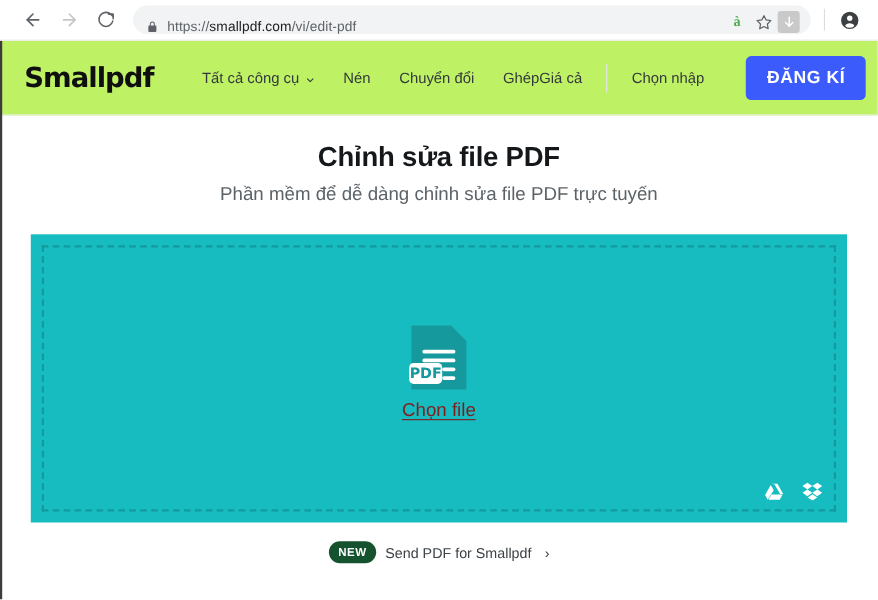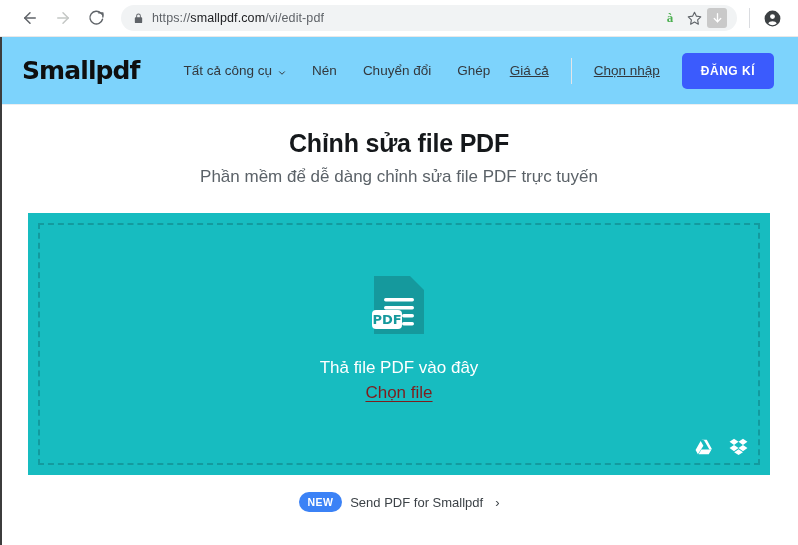--- a/index.html
+++ b/index.html
@@ -30,21 +30,21 @@
   }
   .nav-btn.disabled { color: #c4c7c5; }
   .nav-btn svg { display: block; }
 
   .omnibox {
     flex: 1 1 auto;
     height: 26px;
     background: #f1f3f4;
     border-radius: 13px;
     display: flex;
-    align-items: center;
+    align-items: flex-end;
     padding: 0 10px 0 12px;
     margin-left: 6px;
     margin-right: 4px;
     min-width: 0;
   }
   .lock-icon { flex: 0 0 auto; margin-right: 8px; color:#5f6368; display:flex; }
   .url-text {
     font-size: 12.5px;
     color: #5f6368;
     white-space: nowrap;
@@ -68,51 +68,51 @@
     width:1px; height:20px; background:#dadce0; margin:0 10px 0 8px; flex:0 0 auto;
   }
   .profile-ico { width:24px; height:24px; display:flex; align-items:center; justify-content:center; color:#3c4043; flex:0 0 auto;}
 
   
   .site-header {
     height: 68px;
     display: flex;
     align-items: center;
     padding: 0 24px 0 22px;
-    background: #7dd3fc;
+    background: #bef264;
     border-bottom: 1px solid #eceef0;
   }
   .logo {
     font-size: 25px;
     font-weight: 700;
     letter-spacing: -0.9px;
     color: #0f0f0f;
     font-family: "DejaVu Sans", sans-serif;
   }
   .mainnav { display:flex; align-items:center; gap: 26px; margin-left: 44px; }
   .nav-link {
     font-size: 13.5px;
     color: #33383d;
     display: flex; align-items: flex-end; gap: 5px;
     white-space: nowrap;
   }
   .chev { width:9px; height:9px; display:inline-block; position:relative; top:-1px; }
   .chev svg { display:block; }
   .right-nav { margin-left:auto; display:flex; align-items:center; }
-  .right-nav .nav-link { margin-right: 0; text-decoration: underline; }
+  .right-nav .nav-link { margin-right: 0; }
   .vdiv { width:1px; height:26px; background:#e3e5e8; margin: 0 22px; }
   .btn-signup {
     background: #3b5bfd;
     color: #fff;
-    font-size: 12px;
+    font-size: 16px;
     font-weight: 700;
     letter-spacing: .5px;
     border-radius: 5px;
     padding: 11px 19px;
-    margin-left: 22px;
+    margin-left: 38px;
     white-space: nowrap;
   }
 
   
   .hero { text-align:center; padding-top: 24px; }
   .hero h1 {
     font-size: 25px;
     font-weight: 700;
     color: #15181b;
     letter-spacing: -0.2px;
@@ -166,21 +166,21 @@
     right: 22px; bottom: 20px;
     display:flex; align-items:center; gap: 16px;
     z-index:2;
   }
   .cloud-icons svg { display:block; }
 
   
   .bottom-row { display:flex; justify-content:center; margin-top: 17px; }
   .sig-badge { display:flex; align-items:center; gap: 8px; }
   .new-pill {
-    background: #3b82f6;
+    background: #14532d;
     color: #fff;
     font-size: 10.5px;
     font-weight: 700;
     letter-spacing: .4px;
     padding: 4px 9px;
     border-radius: 10px;
   }
   .sig-text { font-size: 13px; color: #3c4247; }
   .sig-chev { font-size: 13px; color: #3c4247; margin-left: 4px; }
   .left-edge { position:absolute; left:0; top:0; width:2px; height:545px; background:#3c3c3c; }
@@ -285,21 +285,20 @@
           <svg width="58" height="66" viewBox="0 0 58 66">
             <path d="M4 4 h36 l14 14 v44 H4 Z" fill="#15999d"></path>
             <rect x="14" y="26" width="30" height="3.4" rx="1.7" fill="#ffffff"></rect>
             <rect x="14" y="34" width="30" height="3.4" rx="1.7" fill="#ffffff"></rect>
             <rect x="32" y="42" width="12" height="3.4" rx="1.7" fill="#ffffff"></rect>
             <rect x="32" y="50" width="12" height="3.4" rx="1.7" fill="#ffffff"></rect>
             <rect x="2" y="38" width="30" height="19" rx="4" fill="#ffffff"></rect>
             <text x="17" y="52" font-family="DejaVu Sans, sans-serif" font-size="13" font-weight="700" fill="#15999d" text-anchor="middle">PDF</text>
           </svg>
         </span>
-        <div class="dz-title">Thả file PDF vào đây</div>
         <div class="dz-link">Chọn file</div>
       </div>
 
       <div class="cloud-icons">
         <span>
           <svg width="18" height="16" viewBox="0 0 24 22" fill="#ffffff">
             <path d="M8.2 1.2 L15.8 1.2 L23 14 L19.2 14 L12 1.6 Z M7.4 2.6 L11.2 9.2 L3.6 21 L0.4 15 Z M4.6 21 L8.4 14.6 L22.3 14.6 L18.6 21 Z"></path>
           </svg>
         </span>
         <span>

